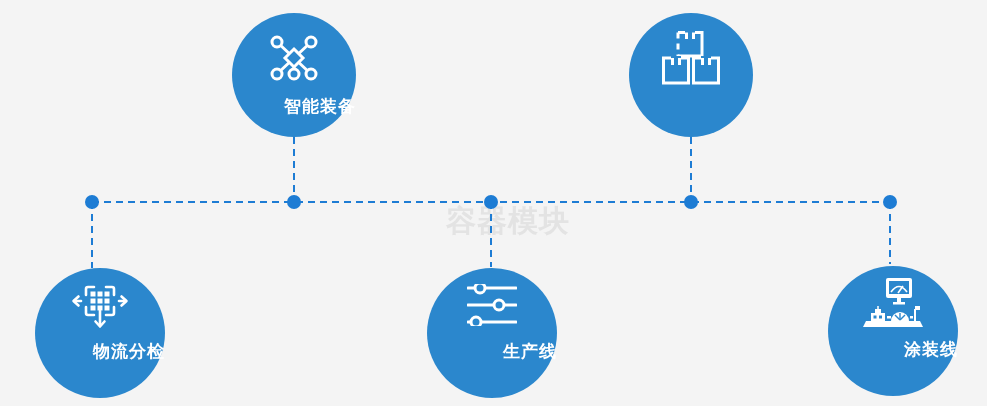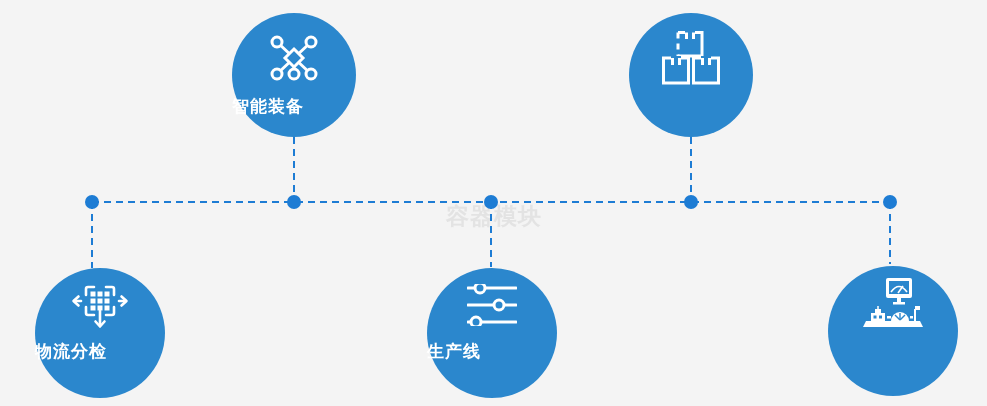--- a/index.html
+++ b/index.html
@@ -16,21 +16,21 @@
     width: 987px;
     height: 406px;
     background: var(--bg);
     overflow: hidden;
     font-family: "DejaVu Sans", "Liberation Sans", sans-serif;
   }
   .watermark {
     position: absolute;
     left: 446px;
     top: 201px;
-    font-size: 23px;
+    font-size: 30px;
     font-weight: 600;
     letter-spacing: 1px;
     color: var(--watermark);
     z-index: 1;
     user-select: none;
   }
   .connectors {
     position: absolute;
     left: 0; top: 0;
     z-index: 2;
@@ -55,21 +55,21 @@
     position: absolute;
     left: 50%;
     transform: translate(-50%, -50%);
     line-height: 0;
   }
   .node--top .icon { top: 45px; }
   .node--bottom .icon { top: 37px; }
   .node .label {
     position: absolute;
     left: 0; right: 0;
-    text-align: left;
+    text-align: right;
     transform: translateY(-50%);
     color: #ffffff;
     font-size: 17px;
     font-weight: 600;
     letter-spacing: 1px;
     white-space: nowrap;
   }
   .node--top .label { top: 93px; }
   .node--bottom .label { top: 83px; }
   
@@ -226,15 +226,16 @@
 
         <line class="i-stroke" stroke-width="2" x1="53" y1="31" x2="53" y2="43"></line>
         <rect class="i-fill" x="53" y="28" width="5" height="4"></rect>
 
         <rect class="i-fill" x="25" y="38" width="4" height="2.5"></rect>
         <rect class="i-fill" x="48" y="38" width="3" height="2.5"></rect>
 
         <path class="i-fill" d="M4 43 H58 L61 49 H1 Z"></path>
       </svg>
     </span>
+    <span class="label">涂装线</span>
   </div>
 
 </div>
 
 </body></html>

